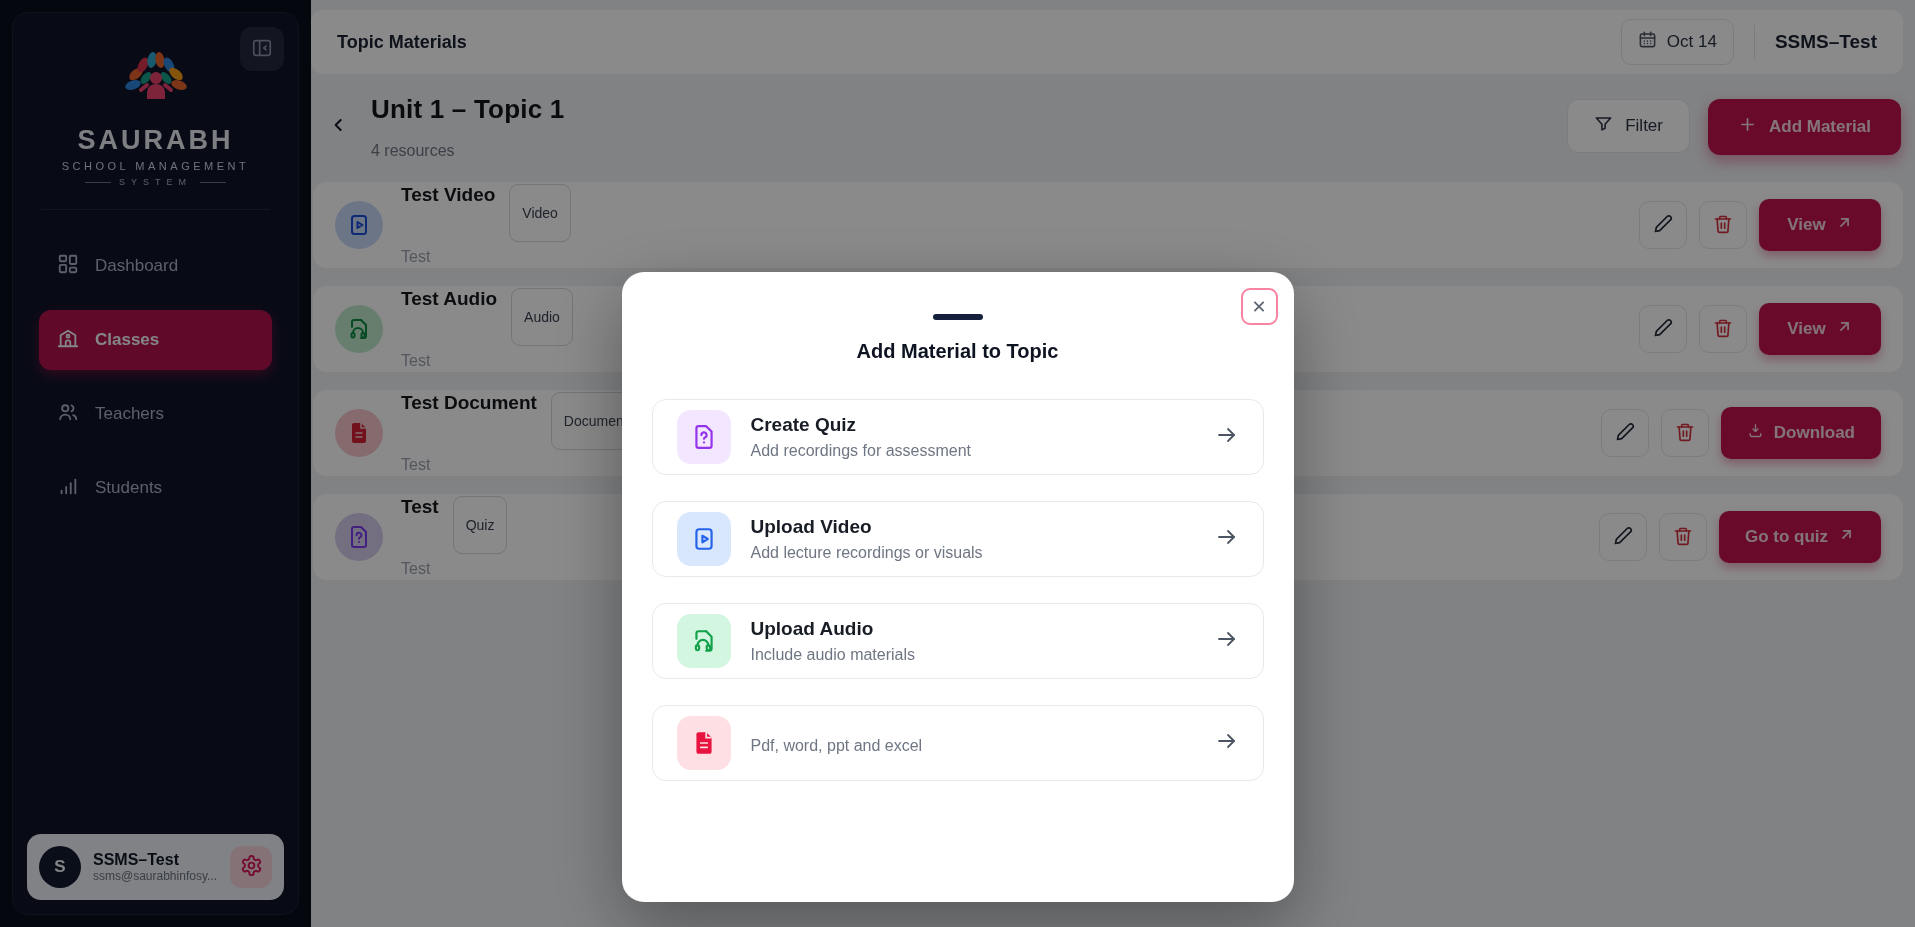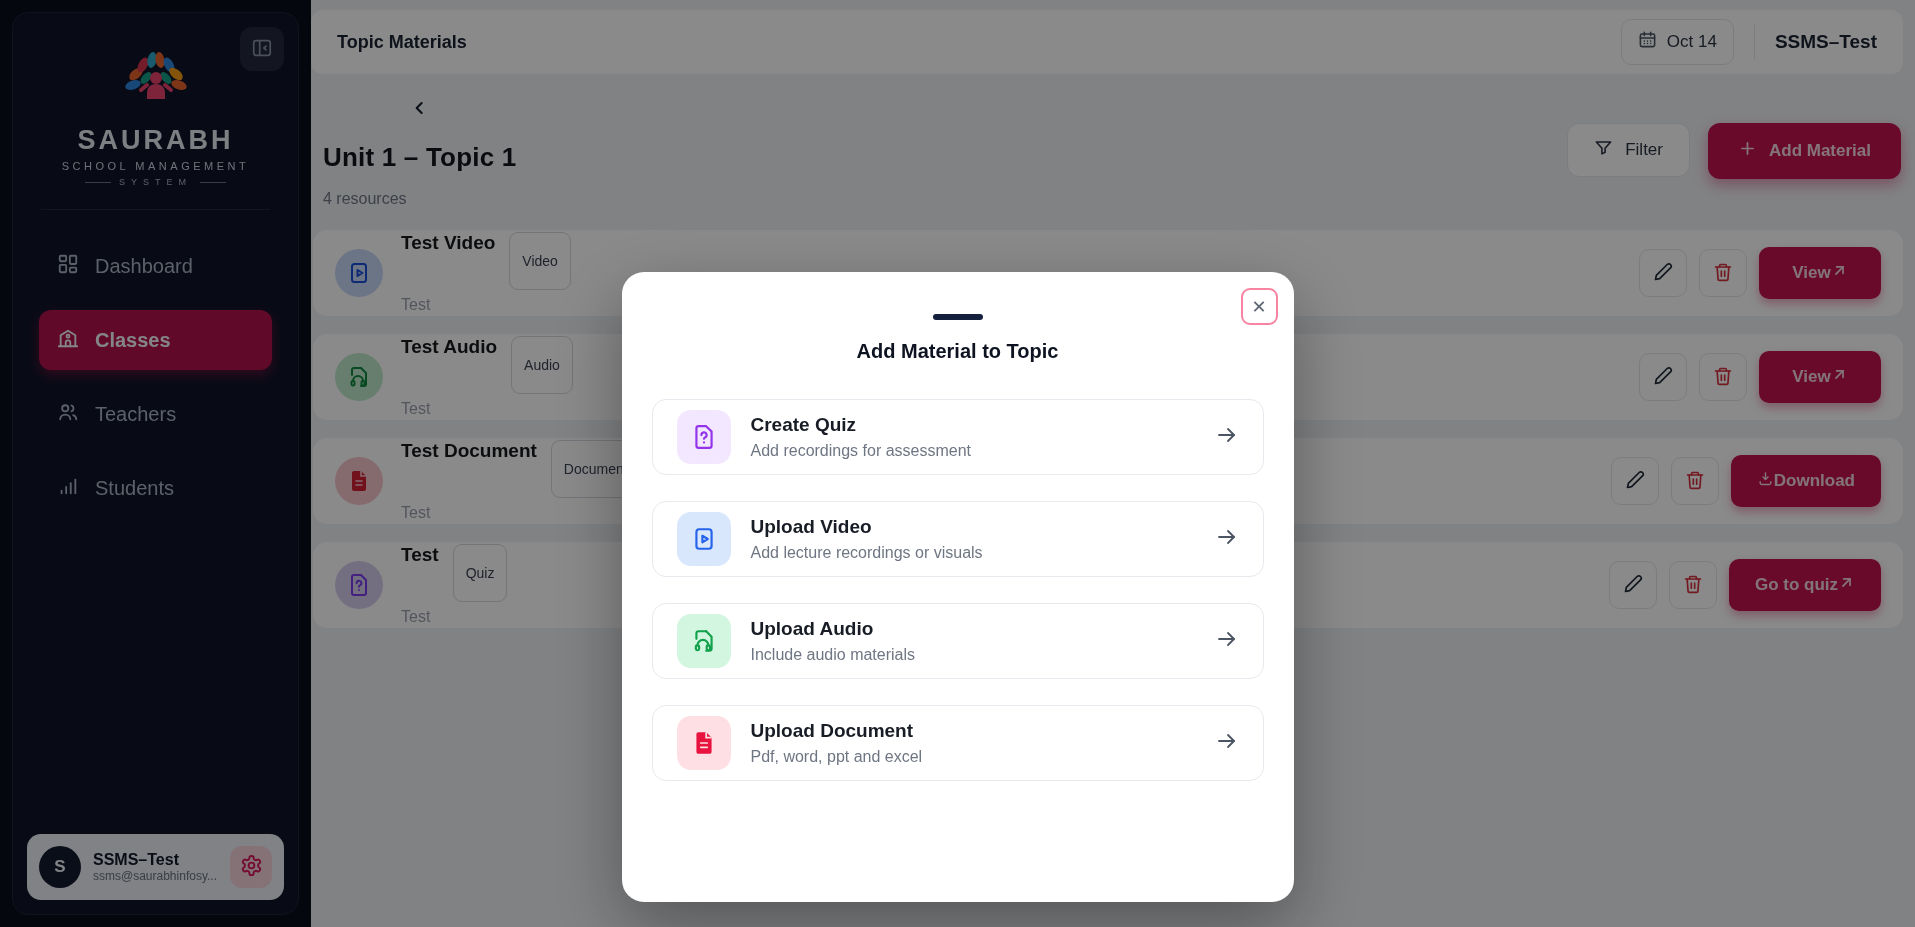--- a/index.html
+++ b/index.html
@@ -16,21 +16,21 @@
 
   .logo-block { display:flex; flex-direction:column; align-items:center; padding-top:18px; }
   .logo-icon svg { width:74px; height:64px; }
   .logo-title { color:#e7eaf0; font-size:27px; font-weight:bold; letter-spacing:3px; margin-top:6px; }
   .logo-sub { color:#cdd3de; font-size:11px; letter-spacing:3.5px; margin-top:4px; }
   .logo-system { display:flex; align-items:center; gap:8px; color:#aab1c0; font-size:9px; letter-spacing:6px; margin-top:5px; }
   .logo-system::before, .logo-system::after { content:""; width:26px; height:1px; background:#6b7487; }
   .sidebar-divider { height:1px; background:#222a40; margin:22px 28px 26px; }
 
   .nav { display:flex; flex-direction:column; gap:14px; padding:0 26px; }
-  .nav-item { display:flex; align-items:center; gap:16px; height:60px; padding:0 18px; border-radius:12px; color:#aab2c2; font-size:20px; cursor:pointer; }
+  .nav-item { display:flex; align-items:center; gap:16px; height:60px; padding:0 18px; border-radius:12px; color:#aab2c2; font-size:17px; cursor:pointer; }
   .nav-item svg { width:22px; height:22px; flex-shrink:0; }
   .nav-item.active { background:#b3124a; color:#f4f6f9; font-weight:bold; box-shadow:0 5px 12px rgba(179,18,74,.45); }
 
   .profile-card { position:absolute; left:14px; right:14px; bottom:14px; height:66px; background:#edf0f5; border-radius:14px; display:flex; align-items:center; gap:12px; padding:0 12px; }
   .avatar { width:42px; height:42px; border-radius:50%; background:#141a2e; color:#f1f5f9; font-size:17px; font-weight:bold; display:flex; align-items:center; justify-content:center; flex-shrink:0; }
   .profile-texts { flex:1; min-width:0; }
   .profile-name { font-size:16px; font-weight:bold; color:#111827; }
   .profile-email { font-size:12px; color:#6b7280; white-space:nowrap; overflow:hidden; text-overflow:ellipsis; max-width:150px; }
   .gear-btn { width:42px; height:42px; border-radius:12px; background:#f6d2da; border:none; color:#d6165c; display:flex; align-items:center; justify-content:center; cursor:pointer; flex-shrink:0; }
   .gear-btn svg { width:23px; height:23px; }
@@ -40,21 +40,21 @@
   .topbar { background:#ffffff; border-radius:12px; height:64px; display:flex; align-items:center; justify-content:space-between; padding:0 26px; }
   .topbar-title { font-size:18px; font-weight:bold; color:#1b2332; }
   .topbar-right { display:flex; align-items:center; gap:20px; }
   .date-pill { display:flex; align-items:center; gap:10px; border:1px solid #e3e6ec; border-radius:10px; background:#fff; padding:10px 16px; font-size:17px; color:#2b3342; cursor:pointer; }
   .date-pill svg { width:19px; height:19px; color:#4b5563; }
   .topbar-sep { width:1px; height:34px; background:#e3e6ec; }
   .topbar-user { font-size:19px; font-weight:bold; color:#1b2332; }
 
   .content { flex:1; padding:20px 0 0 2px; }
   .page-head { display:flex; align-items:center; justify-content:space-between; padding:0 2px 0 10px; margin-bottom:22px; }
-  .page-head-left { display:flex; align-items:center; gap:16px;flex-direction:column; }
+  .page-head-left { display:flex; align-items:center; gap:16px; }
   .back-btn { background:none; border:none; color:#111827; font-size:24px; width:32px; height:32px; cursor:pointer; display:flex; align-items:center; justify-content:center; }
   .back-btn svg { width:20px; height:20px; }
   .page-title { font-size:26px; font-weight:bold; color:#13151a; letter-spacing:.2px; }
   .page-sub { font-size:16px; color:#6f7683; margin-top:17px; }
   .page-head-right { display:flex; align-items:flex-start; gap:18px; }
   .filter-btn { display:flex; align-items:center; gap:12px; background:#fff; border:1px solid #e3e6ec; border-radius:12px; padding:14px 26px; font-size:17px; color:#2b3342; cursor:pointer; }
   .filter-btn svg { width:19px; height:19px; }
   .add-btn { display:flex; align-items:center; gap:12px; background:#c2134e; border:none; border-radius:12px; padding:16px 30px; font-size:17px; font-weight:bold; color:#f6d9e1; cursor:pointer; box-shadow:0 6px 14px rgba(194,19,78,.4); }
   .add-btn svg { width:19px; height:19px; }
 
@@ -69,21 +69,21 @@
   .row-texts { flex:1; min-width:0; }
   .row-title-line { display:flex; align-items:flex-start; gap:14px; }
   .row-title { font-size:19px; font-weight:bold; color:#16181d; }
   .badge { border:1px solid #d4d8e0; border-radius:9px; padding:20px 12px; font-size:14px; color:#3b4252; background:#fff; }
   .row-sub { font-size:16px; color:#9aa1ad; margin-top:6px; }
   .row-actions { display:flex; align-items:center; gap:12px; }
   .icon-btn { width:48px; height:48px; background:#fff; border:1px solid #e3e6ec; border-radius:10px; display:flex; align-items:center; justify-content:center; cursor:pointer; }
   .icon-btn svg { width:20px; height:20px; }
   .edit-btn { color:#1f2937; }
   .delete-btn { color:#d32f3e; }
-  .primary-btn { display:flex; align-items:center; justify-content:center; background:#c2134e; border:none; border-radius:10px; height:52px; padding:0 26px; min-width:122px; font-size:17px; font-weight:bold; color:#f3d7de; cursor:pointer; box-shadow:0 5px 10px rgba(194,19,78,.35); }
+  .primary-btn { display:flex; align-items:center; justify-content:center; gap:10px; background:#c2134e; border:none; border-radius:10px; height:52px; padding:0 26px; min-width:122px; font-size:17px; font-weight:bold; color:#f3d7de; cursor:pointer; box-shadow:0 5px 10px rgba(194,19,78,.35); }
   .primary-btn svg { width:17px; height:17px; }
 
   
   .overlay { position:fixed; inset:0; background:rgba(0,0,0,.46); z-index:10; }
   .modal { position:fixed; left:50%; transform:translateX(-50%); top:272px; width:672px; height:630px; background:#fff; border-radius:22px; z-index:20; box-shadow:0 24px 70px rgba(0,0,0,.35); padding:0 30px; }
   .modal-close { position:absolute; top:16px; right:16px; width:37px; height:37px; background:#fff; border:2px solid #f884a2; border-radius:9px; color:#5f6775; font-size:18px; display:flex; align-items:center; justify-content:center; cursor:pointer; }
   .modal-accent { width:50px; height:6px; background:#15213c; border-radius:3px; margin:42px auto 20px; }
   .modal-title { text-align:center; font-size:20px; font-weight:bold; color:#0e1322; margin-bottom:36px; }
   .modal-options { display:flex; flex-direction:column; gap:26px; }
   .option-card { display:flex; align-items:center; gap:20px; border:1px solid #e7e9ee; border-radius:14px; padding:0 24px; height:76px; cursor:pointer; background:#fff; }
@@ -501,21 +501,20 @@
 
     <div class="option-card">
       <div class="opt-icon oi-document">
         <svg viewBox="0 0 24 24" fill="currentColor">
             <path d="M14 2H7a2 2 0 0 0-2 2v16a2 2 0 0 0 2 2h10a2 2 0 0 0 2-2V7l-5-5z"></path>
             <path d="M14 2v5h5" fill="none" stroke="#fddfe4" stroke-width="1.6"></path>
             <path d="M9 12h6M9 16h6" stroke="#fddfe4" stroke-width="1.6" stroke-linecap="round"></path>
           </svg>
       </div>
       <div class="opt-texts">
-        <div class="opt-title">Upload Document</div>
         <div class="opt-sub">Pdf, word, ppt and excel</div>
       </div>
       <span class="opt-arrow">
         <svg viewBox="0 0 24 24" fill="none" stroke="currentColor" stroke-width="1.8" stroke-linecap="round" stroke-linejoin="round">
             <path d="M4 12h15"></path>
             <path d="m13 6 6 6-6 6"></path>
           </svg>
       </span>
     </div>
 

